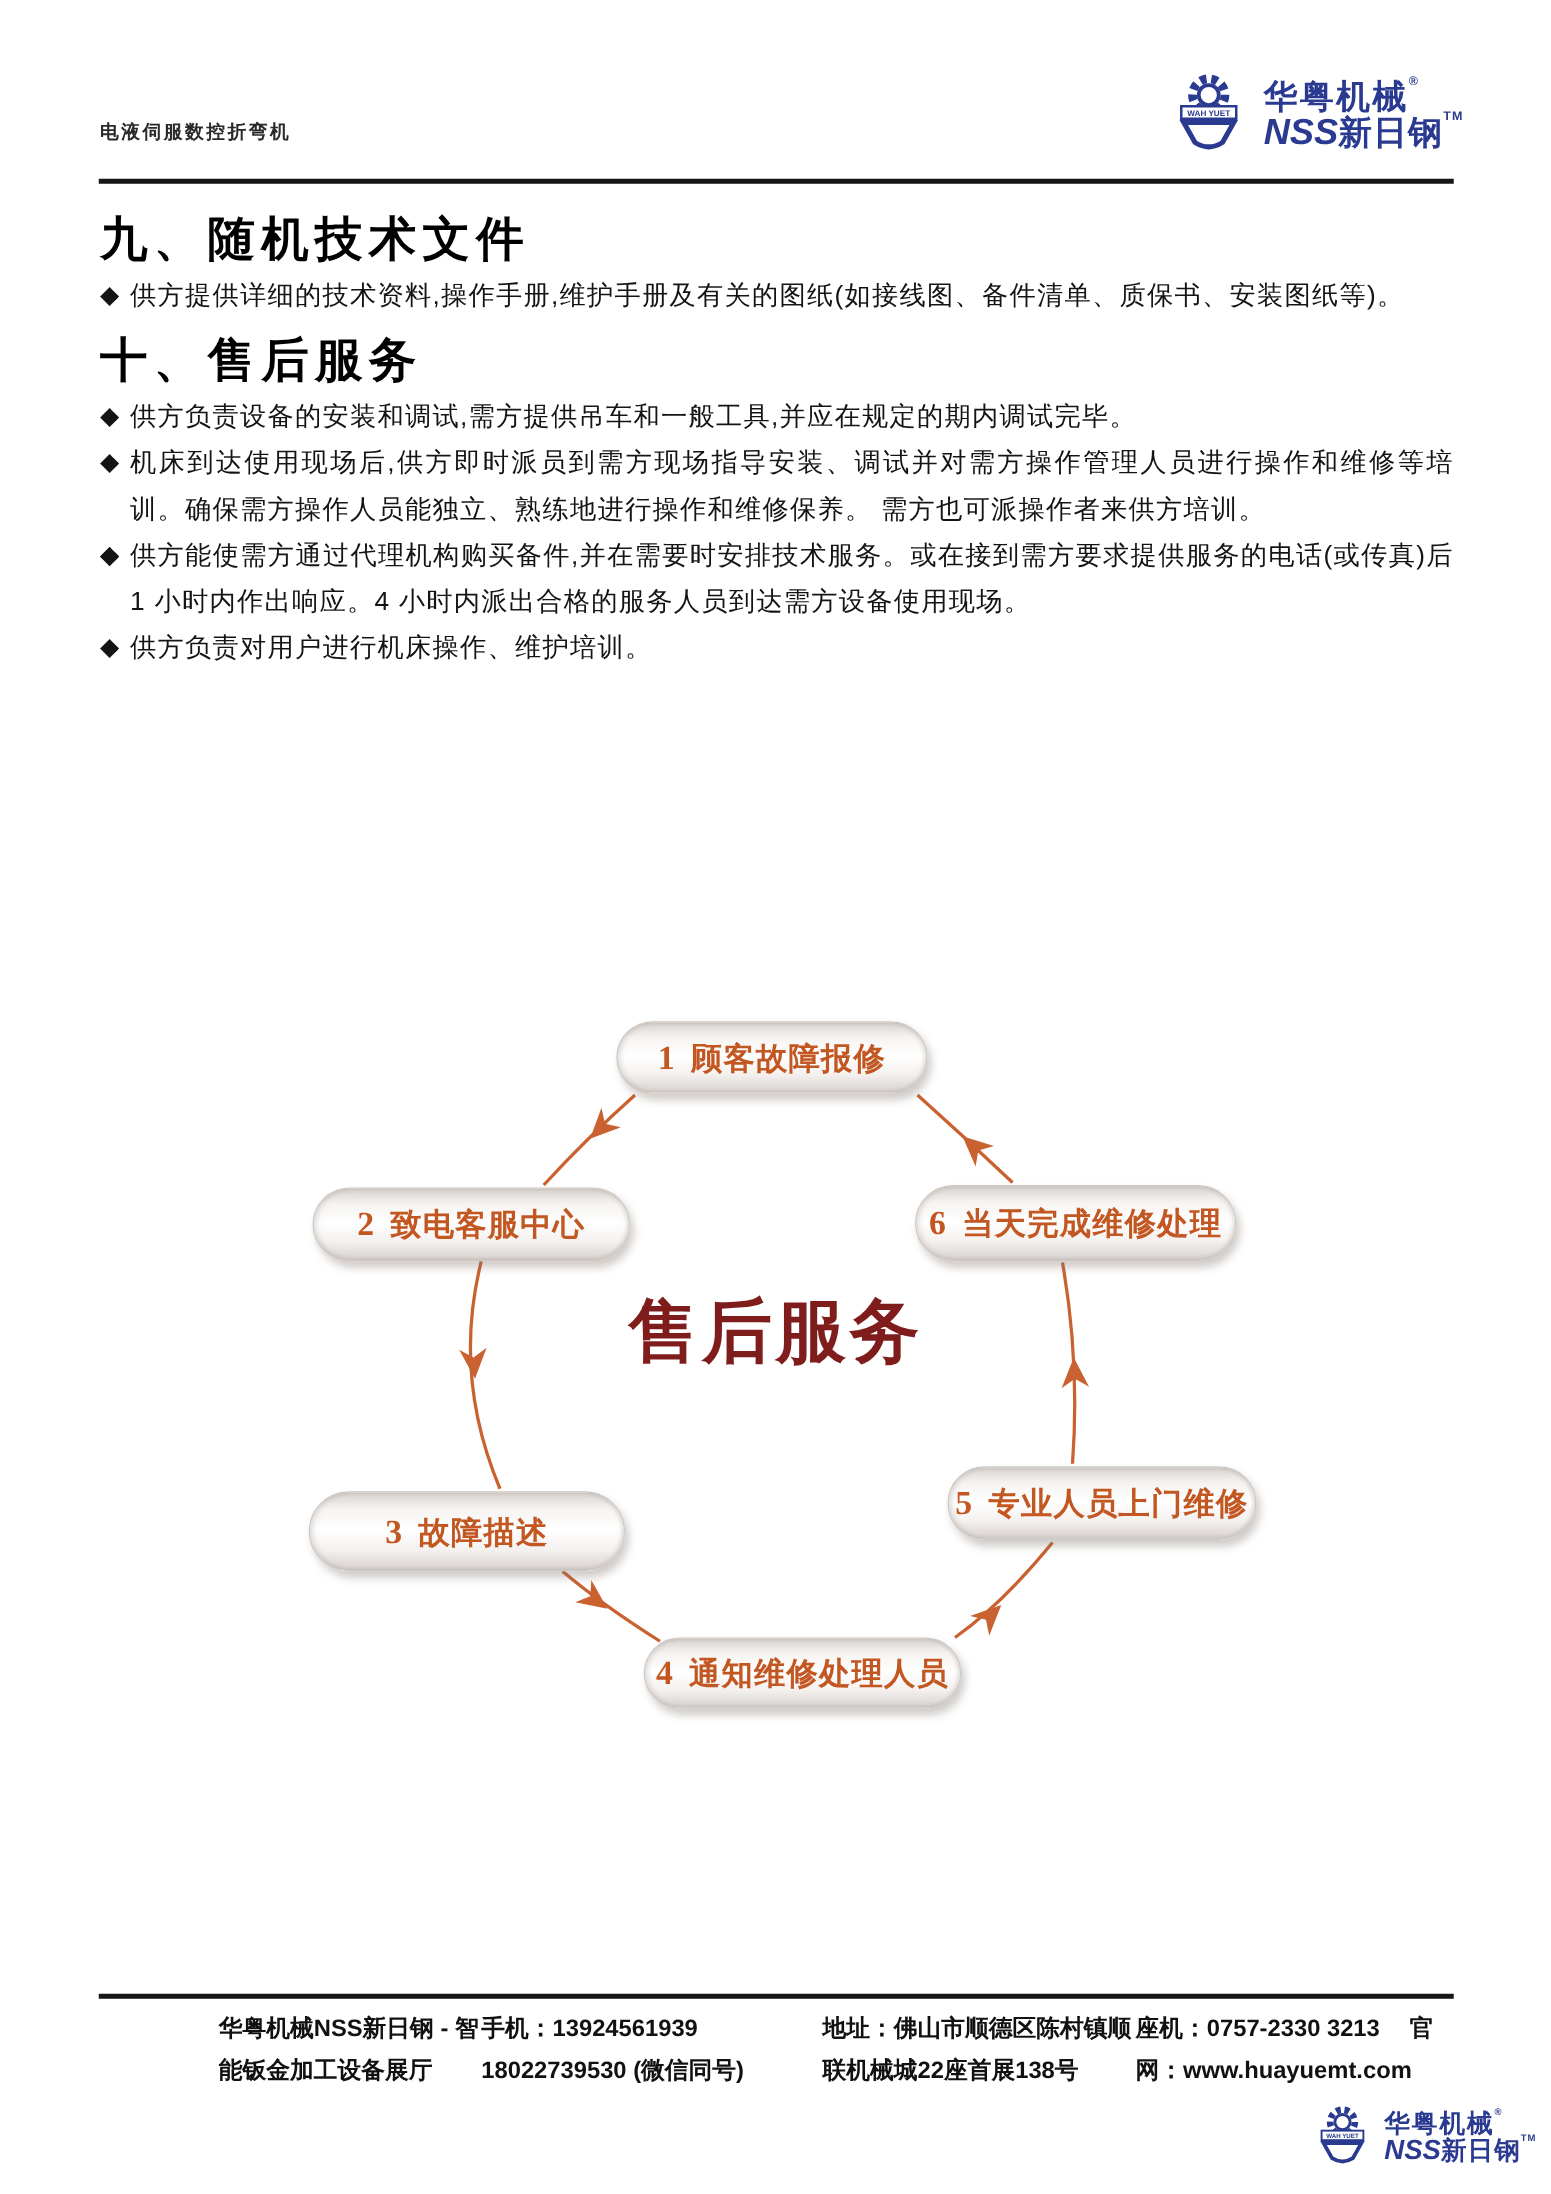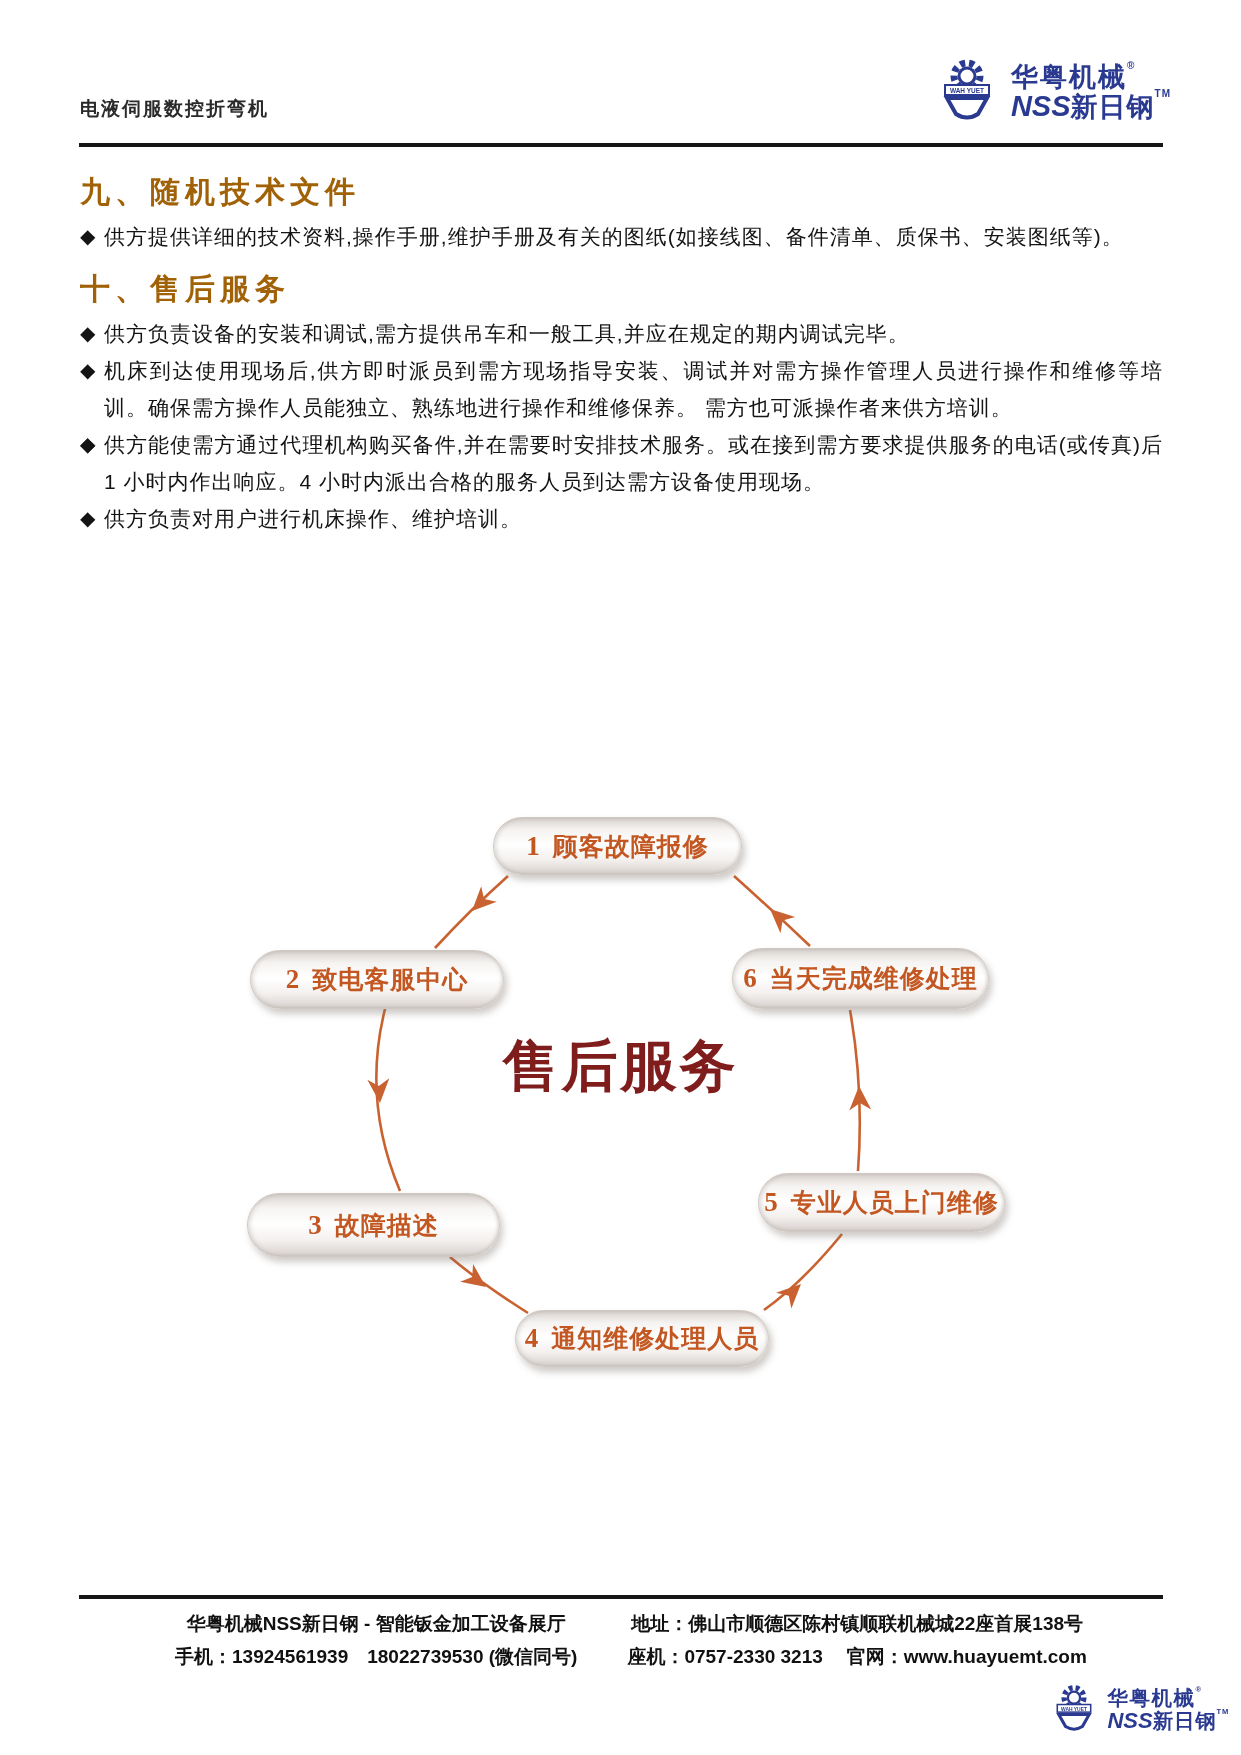--- a/index.html
+++ b/index.html
@@ -1,37 +1,37 @@
 <!DOCTYPE html>
 <html><head>
 <meta charset="utf-8">
 <style>
   html,body{margin:0;padding:0;background:#ffffff;}
   .page{position:relative;width:1241px;height:1755px;background:#ffffff;overflow:hidden;
         font-family:"Liberation Sans","DejaVu Sans",sans-serif;color:#131313;}
 
   
-  .doc-title{position:absolute;left:80px;top:96px;font-size:19px;font-weight:600;
+  .doc-title{position:absolute;left:80px;top:96px;font-size:15px;font-weight:600;
              letter-spacing:2px;color:#2a2a2a;}
   .rule{position:absolute;left:79px;width:1084px;height:4px;background:#161616;}
   .rule-top{top:143px;}
   .rule-bottom{top:1595px;}
 
   .brand{position:absolute;display:flex;align-items:center;gap:7px;color:#2a3a90;}
   .brand-top{top:58px;right:70px;}
   .brand-bottom{top:1684px;right:12px;transform:scale(0.76);transform-origin:top right;}
   .brand-col{display:flex;flex-direction:column;align-items:flex-start;line-height:1.05;}
   .brand-row1{font-size:27px;font-weight:700;letter-spacing:2px;}
   .brand-row2{font-size:27px;font-weight:700;letter-spacing:1px;}
   .brand-nss{font-style:italic;font-weight:800;font-size:29px;letter-spacing:0;}
   .brand sup{font-size:10px;font-weight:700;vertical-align:top;position:relative;top:-2px;}
 
   
   .content{position:absolute;left:80px;top:160px;width:1083px;}
-  .sec-title{margin:0;font-size:30px;font-weight:600;letter-spacing:5px;line-height:36px;color:#a16207;}
+  .sec-title{margin:0;font-size:38px;font-weight:600;letter-spacing:5px;line-height:36px;color:#000000;}
   .sec9-title{margin-top:14px;}
   .sec10-title{margin-top:16px;}
   .bullets{margin-top:8px;}
   .bullet{position:relative;margin:0;padding-left:24px;font-size:21px;letter-spacing:1px;
           line-height:37px;text-align:justify;color:#141414;font-weight:500;}
   .diamond{position:absolute;left:0;top:0;font-size:20px;}
 
   
   .diagram{position:absolute;left:0;top:760px;width:1241px;height:650px;}
   .arrows{position:absolute;left:0;top:0;}
@@ -51,21 +51,21 @@
   .node5{left:758px;top:413px;width:245px;height:57px;}
   .node6{left:732px;top:188px;width:255px;height:59px;}
   .center-title{position:absolute;left:50%;top:278px;transform:translateX(-50%);
                 font-family:"Liberation Serif","DejaVu Serif",serif;font-weight:700;
                 font-size:56px;letter-spacing:3px;color:#7f1d1d;line-height:1;white-space:nowrap;}
 
   
   .footer-text{position:absolute;left:80px;top:1607px;width:1083px;display:flex;
                justify-content:flex-start;gap:50px;padding-left:95px;box-sizing:border-box;
                font-size:19px;font-weight:700;line-height:33px;color:#111;}
-  .footer-col{display:flex;flex-direction:column;align-items:center;}
+  .footer-col{display:flex;flex-direction:row;align-items:center;}
   .footer-web{margin-left:24px;}
 </style>
 </head>
 <body>
 
 <div class="page">
 
   <div class="doc-title">电液伺服数控折弯机</div>
 
   <div class="brand brand-top">

